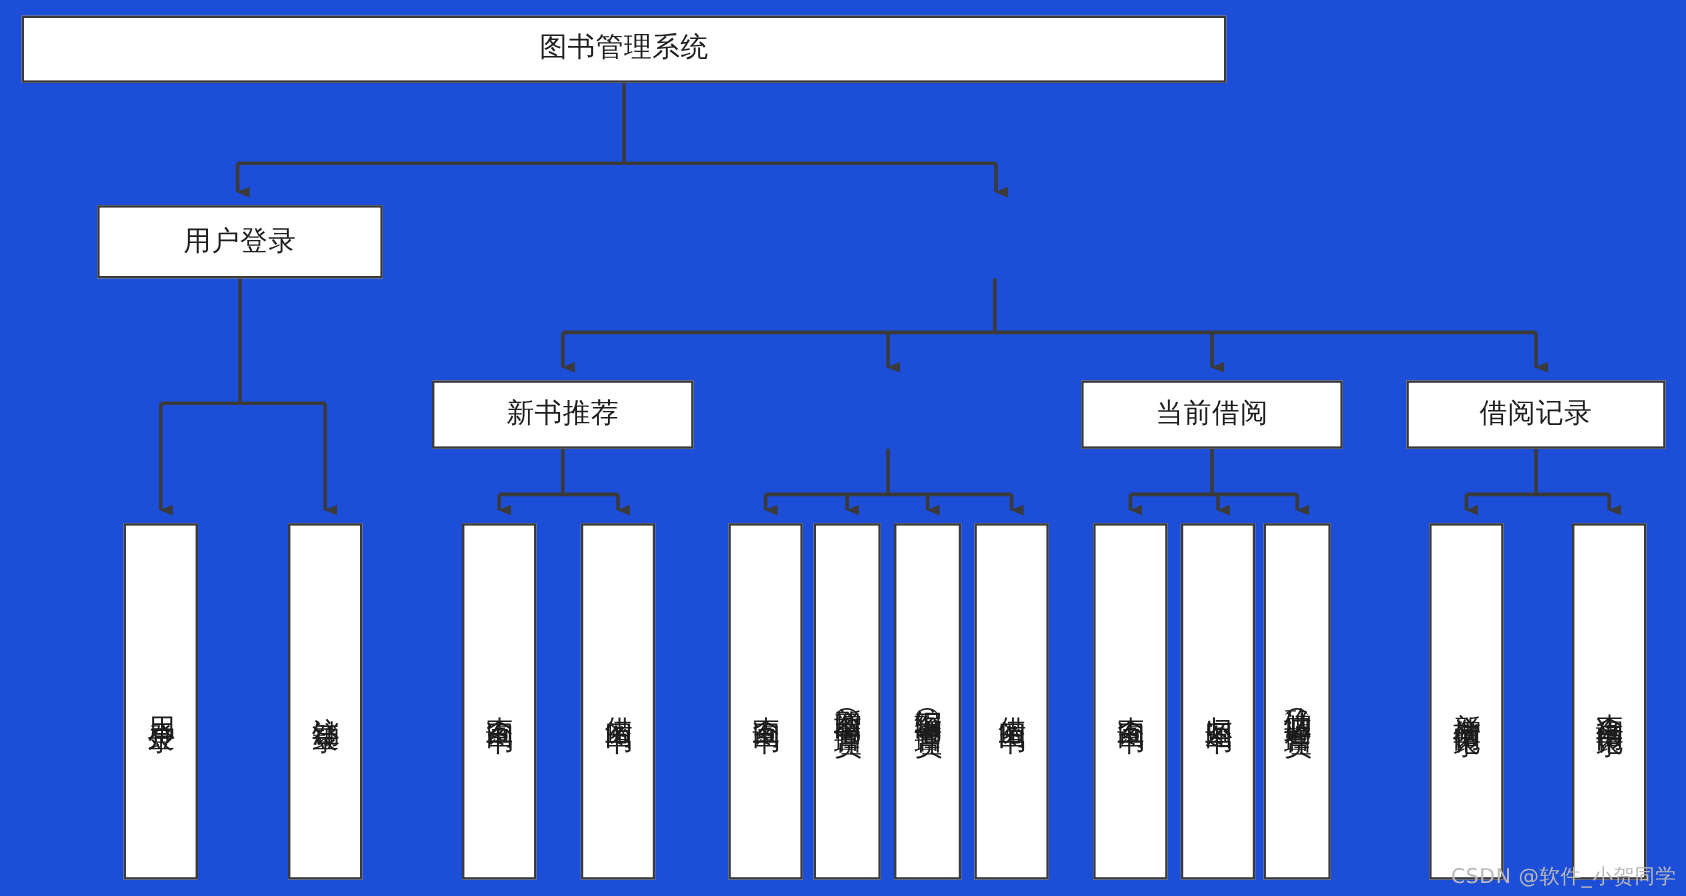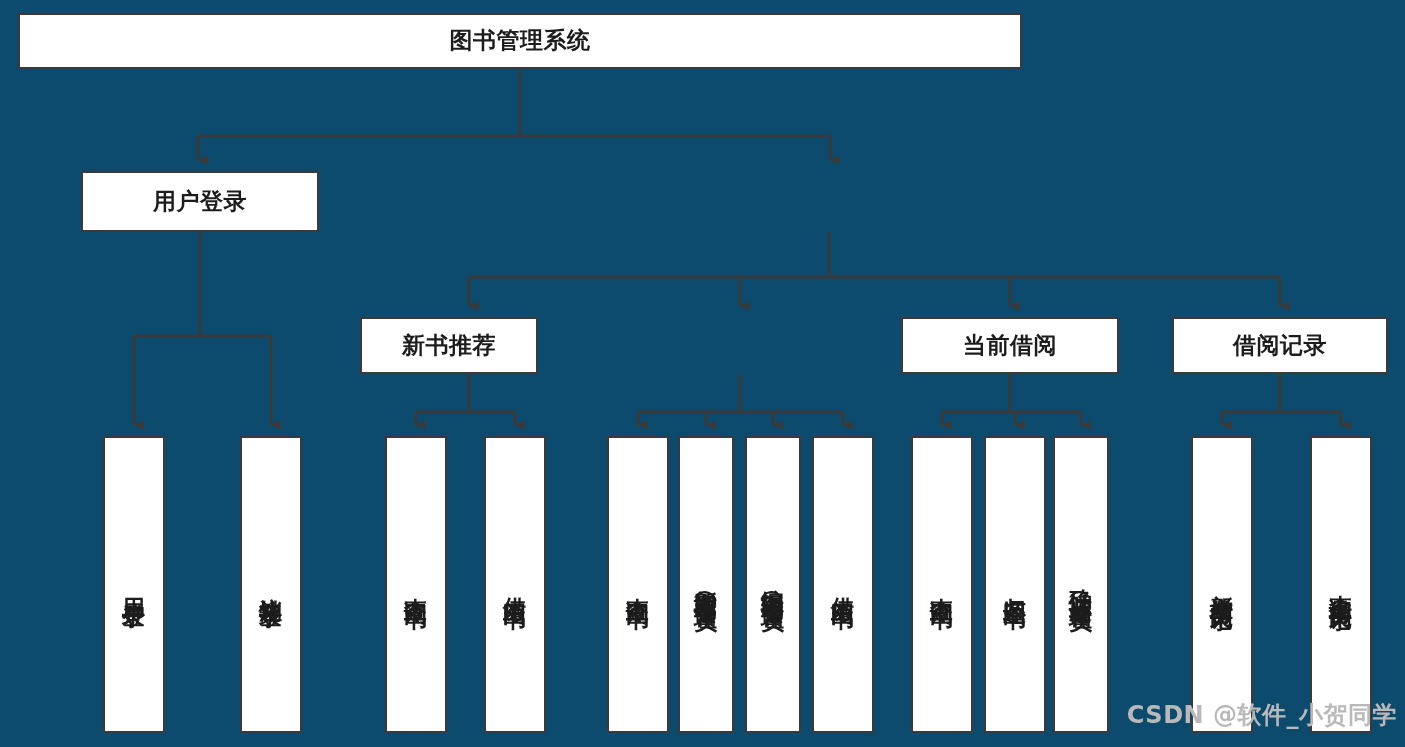--- a/index.html
+++ b/index.html
@@ -10,22 +10,21 @@
   body {
     width: 1405px;
     height: 747px;
     font-family: "DejaVu Sans", "Liberation Sans", sans-serif;
     overflow: hidden;
   }
   #diagram-root {
     position: relative;
     width: 1405px;
     height: 747px;
-    background: #0c4a6e;
-    font-weight: bold;
+    background: #1d4ed8;
   }
   #diagram-svg {
     position: absolute;
     left: 0;
     top: 0;
     width: 1405px;
     height: 747px;
   }
   .node-box {
     position: absolute;
@@ -55,22 +54,22 @@
     writing-mode: vertical-rl;
     text-orientation: upright;
     letter-spacing: 3px;
     line-height: 1.05;
     text-align: center;
     white-space: nowrap;
   }
   #watermark {
     position: absolute;
     right: 8px;
-    bottom: 16px;
-    font-size: 24px;
+    bottom: 5px;
+    font-size: 17px;
     color: #b9b9b9;
     white-space: nowrap;
     letter-spacing: 0.5px;
   }
 </style>
 </head>
 <body>
 
 <div id="diagram-root">
 
@@ -137,21 +136,21 @@
   </svg>
 
   <div class="node-box" id="node-root" style="left: 18px; top: 13px; width: 1004px; height: 56px;">
     <span class="node-label-h">图书管理系统</span>
   </div>
 
   <div class="node-box" id="node-l2-0" style="left: 81px; top: 171px; width: 238px; height: 61px;">
     <span class="node-label-h">用户登录</span>
   </div>
 
-  <div class="node-box" id="node-l3-0" style="left: 360px; top: 317px; width: 178px; height: 57px;">
+  <div class="node-box" id="node-l3-0" style="left: 360px; top: 317px; width: 218px; height: 57px;">
     <span class="node-label-h">新书推荐</span>
   </div>
   <div class="node-box" id="node-l3-2" style="left: 901px; top: 317px; width: 218px; height: 57px;">
     <span class="node-label-h">当前借阅</span>
   </div>
   <div class="node-box" id="node-l3-3" style="left: 1172px; top: 317px; width: 216px; height: 57px;">
     <span class="node-label-h">借阅记录</span>
   </div>
 
   <div class="node-box leaf" id="node-leaf-0" style="left: 103px; top: 436px; width: 62px; height: 297px;">

